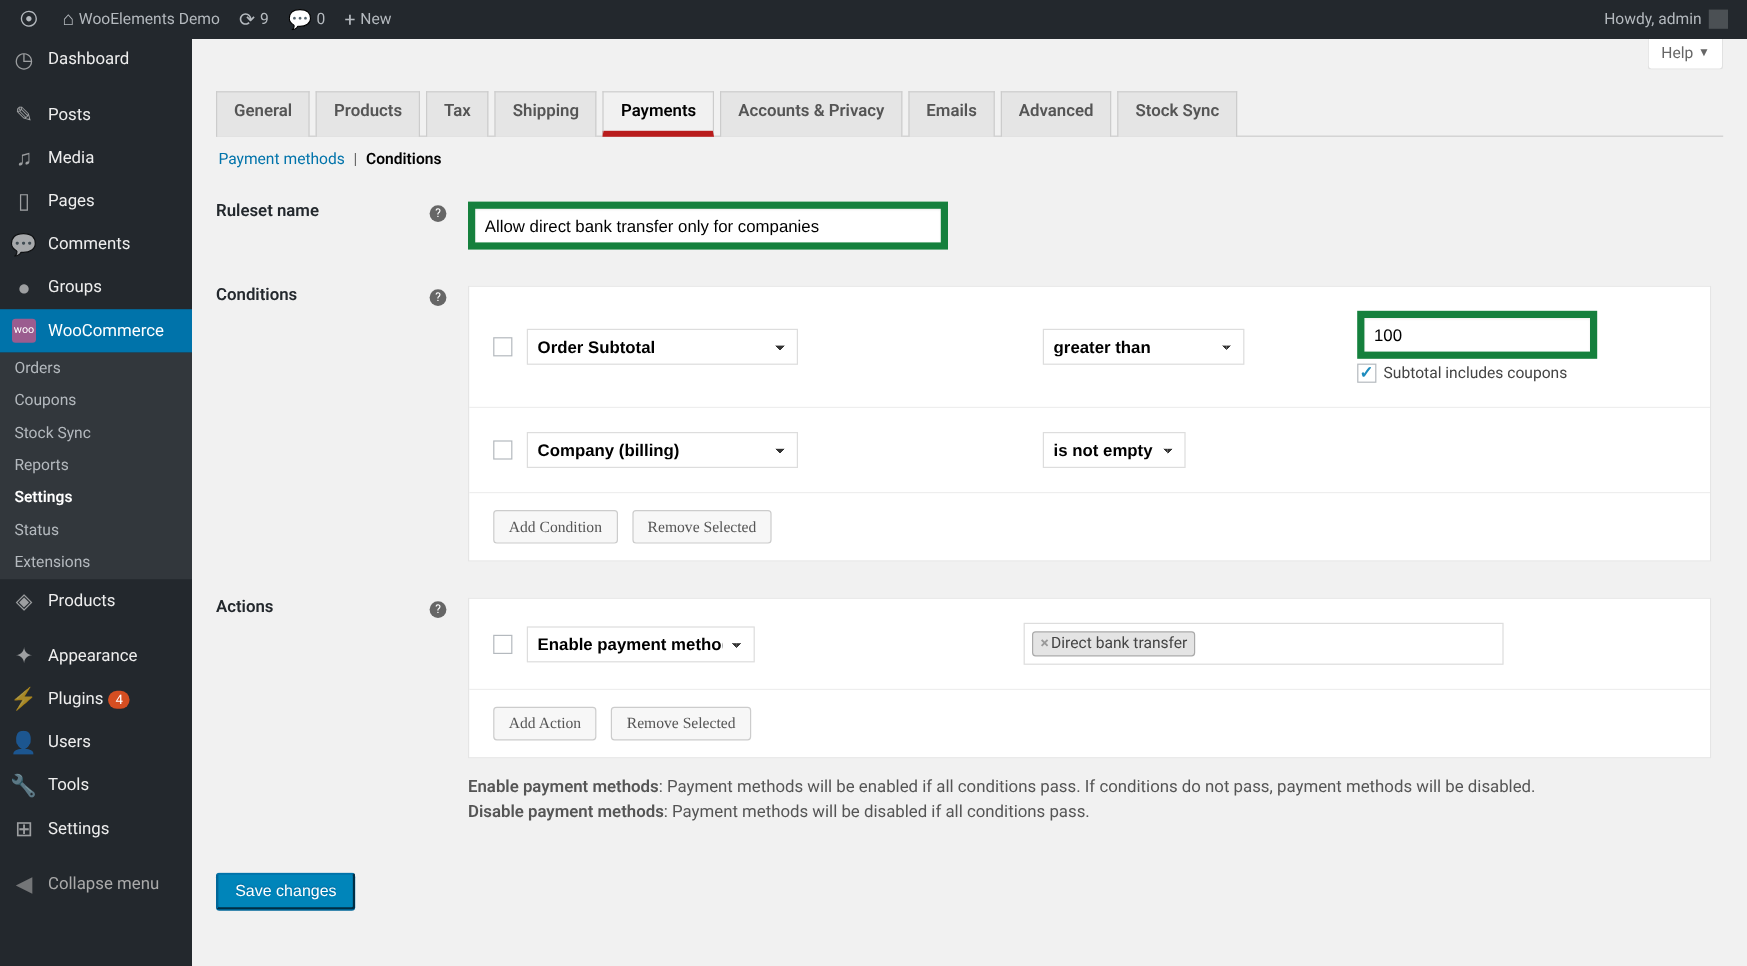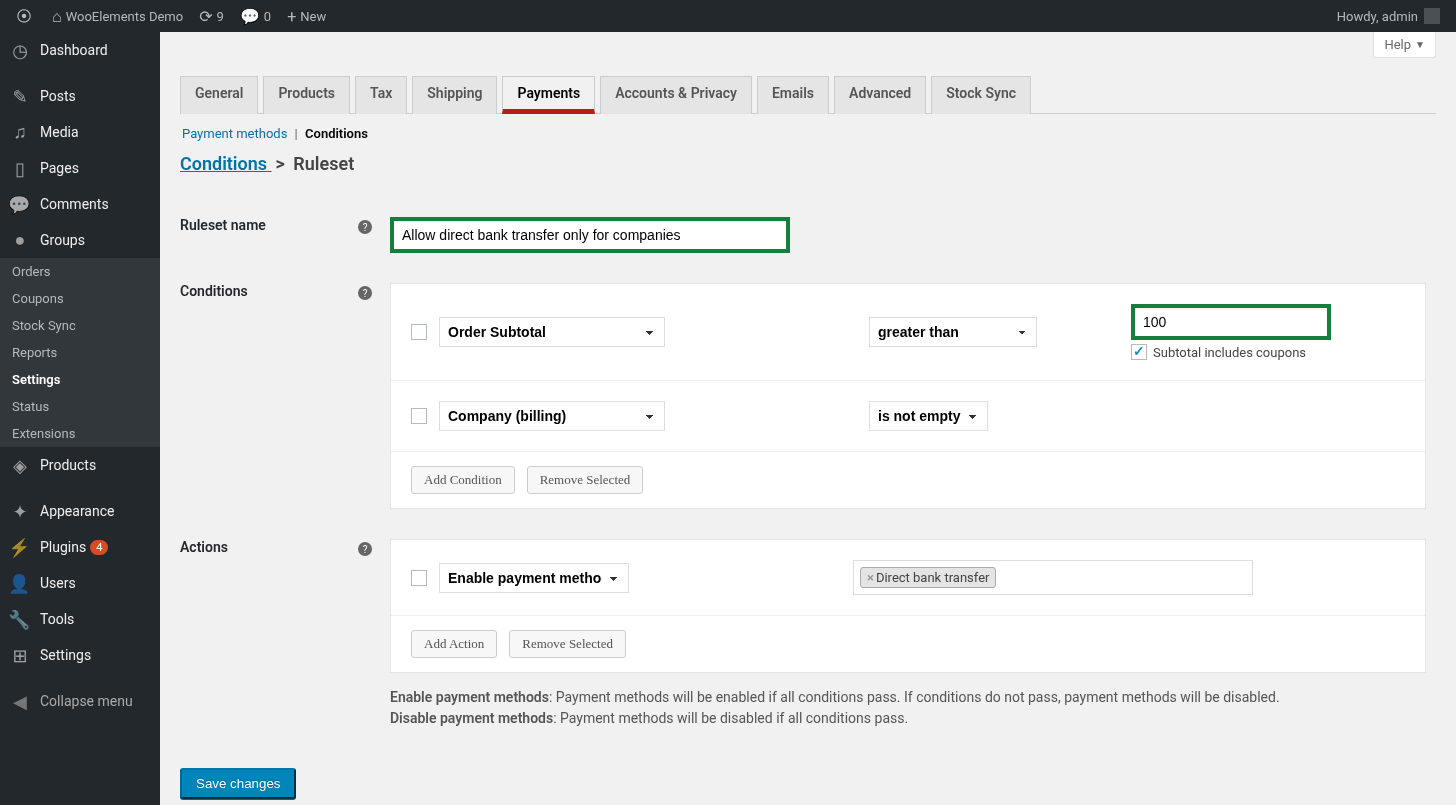--- a/index.html
+++ b/index.html
@@ -48,21 +48,21 @@
 .heading-breadcrumb { font-size: 18px; font-weight: 600; margin: 10px 0 28px 0; }
 .heading-breadcrumb a { color: #0073aa; text-decoration: underline; }
 .heading-breadcrumb .sep { margin: 0 4px; }
 
 
 .form-table { width: 100%; border-collapse: collapse; }
 .form-table th { text-align: left; vertical-align: top; width: 200px; padding: 15px 10px 15px 0; font-weight: 600; font-size: 14px; color: #23282d; position: relative; }
 .form-table td { padding: 15px 10px; vertical-align: top; }
 .form-table .help-icon { position: absolute; right: 8px; top: 18px; width: 14px; height: 14px; background: #666; color: #fff; border-radius: 50%; font-size: 10px; display: flex; align-items: center; justify-content: center; font-weight: normal; }
 
-input[type="text"] { border: 4px solid #15803d; box-shadow: inset 0 1px 2px rgba(0,0,0,0.07); padding: 6px 8px; font-size: 14px; width: 400px; background: #fff; }
+input[type="text"] { border: 6px solid #15803d; box-shadow: inset 0 1px 2px rgba(0,0,0,0.07); padding: 6px 8px; font-size: 14px; width: 400px; background: #fff; }
 input[type="text"].small { width: 200px; }
 input[type="checkbox"] { width: 16px; height: 16px; border: 1px solid #b4b9be; background: #fff; cursor: pointer; appearance: none; position: relative; }
 input[type="checkbox"]:checked::before { content: "✓"; position: absolute; color: #1e8cbe; font-weight: bold; left: 1px; top: -2px; font-size: 14px; }
 
 
 .panel { background: #fff; border: 1px solid #e5e5e5; padding: 0; }
 .panel-row { padding: 20px 20px; display: flex; align-items: center; gap: 12px; flex-wrap: wrap; }
 .panel-row + .panel-row { border-top: 1px solid #eee; }
 .panel-row.actions-row { padding: 14px 20px; }
 
@@ -138,20 +138,24 @@
       <span class="menu-icon">▯</span>
       <span>Pages</span>
     </div>
   <div class="menu-item">
       <span class="menu-icon">💬</span>
       <span>Comments</span>
     </div>
   <div class="menu-item">
       <span class="menu-icon">●</span>
       <span>Groups</span>
+    </div>
+  <div class="menu-item current">
+      <span class="menu-icon" style="background:#9b5c8f;border-radius:3px;font-size:9px;color:#fff;opacity:1;">woo</span>
+      <span>WooCommerce</span>
     </div>
   <div class="submenu">
     <div class="sub-item">Orders</div>
     <div class="sub-item">Coupons</div>
     <div class="sub-item">Stock Sync</div>
     <div class="sub-item">Reports</div>
     <div class="sub-item current">Settings</div>
     <div class="sub-item">Status</div>
     <div class="sub-item">Extensions</div>
   </div>
@@ -209,25 +213,20 @@
       <div class="nav-tab">Advanced</div>
       <div class="nav-tab">Stock Sync</div>
     </div>
 
     <div class="subsubsub">
       <a href="#">Payment methods</a>
       <span class="sep">|</span>
       <span class="current">Conditions</span>
     </div>
 
-    <div class="heading-breadcrumb">
-      <a href="#"><span>Conditions</span> </a>
-      <span class="sep">&gt;</span>
-      <span>Ruleset</span>
-    </div>
 
     <table class="form-table">
       <tbody>
           <tr>
         <th>
           <span>Ruleset name</span>
           <span class="help-icon">?</span>
         </th>
         <td>
           <input type="text" value="Allow direct bank transfer only for companies" style="">

